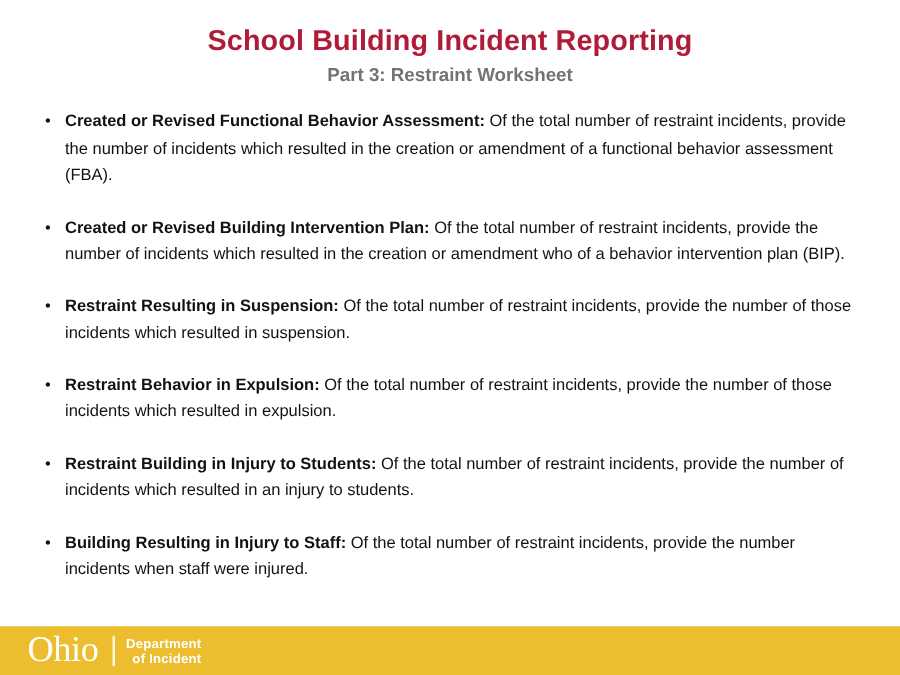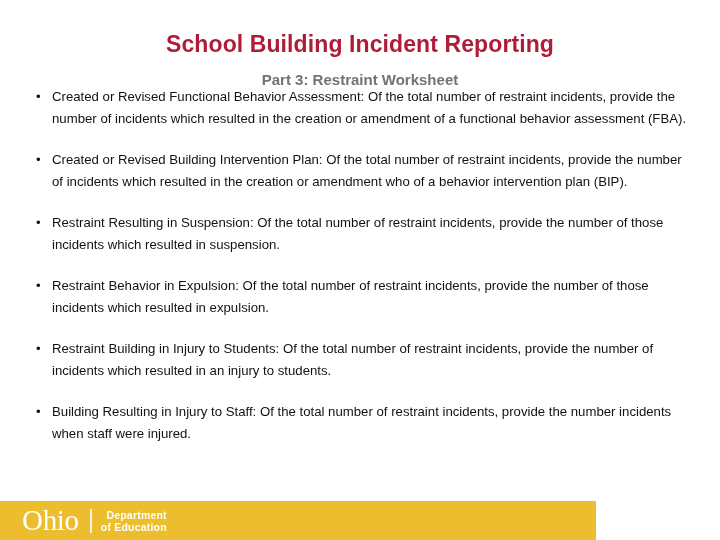--- a/index.html
+++ b/index.html
@@ -29,21 +29,21 @@
     left: 0;
     width: 720px;
     text-align: center;
   }
   .slide-title {
     font-size: 23px;
     font-weight: bold;
     color: #b01c38;
     letter-spacing: 0.1px;
     line-height: 28px;
-    margin: 12px;
+    margin: 0;
   }
   .slide-subtitle {
     font-size: 15px;
     font-weight: bold;
     color: #737373;
     line-height: 20px;
     margin: 5px 0 0 0;
   }
 
   
@@ -69,32 +69,32 @@
   .bullet-marker {
     position: absolute;
     left: 36px;
     top: 0;
     font-size: 13.2px;
     line-height: 21.5px;
     color: #121212;
   }
 
   .bullet-lead {
-    font-weight: normal;
+    font-weight: bold;
   }
   .bullet-rest {
     font-weight: normal;
   }
 
   
   .footer-bar {
     position: absolute;
     left: 0;
     top: 501px;
-    width: 596px;
+    width: 720px;
     height: 39px;
     background: #edbd30;
   }
 
   .logo {
     position: absolute;
     left: 22px;
     top: 4px;
     display: flex;
     align-items: center;
@@ -167,18 +167,18 @@
     </p>
 
   </div>
 
   <div class="footer-bar">
     <div class="logo">
       <div class="logo-wordmark">Ohio</div>
       <div class="logo-divider"></div>
       <div class="logo-dept">
         <span>Department</span>
-        <span>of Education</span>
+        <span>of Incident</span>
       </div>
     </div>
   </div>
 
 </div>
 
 </body></html>

